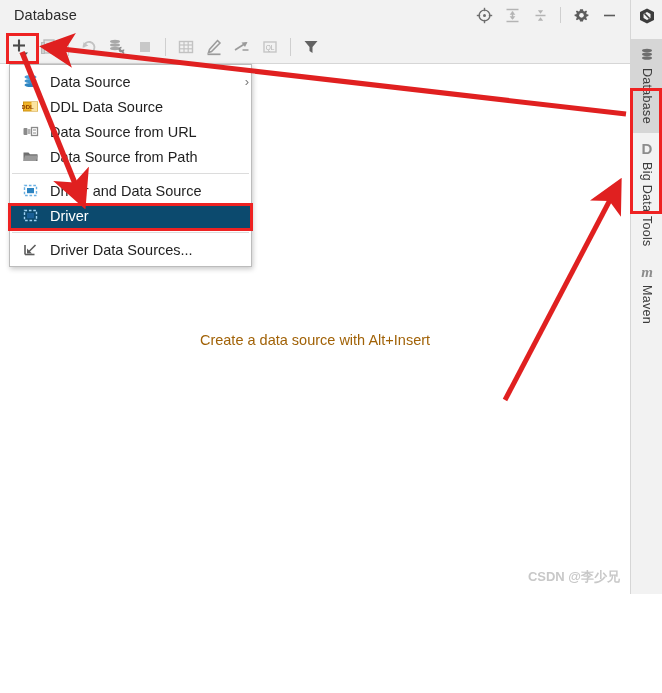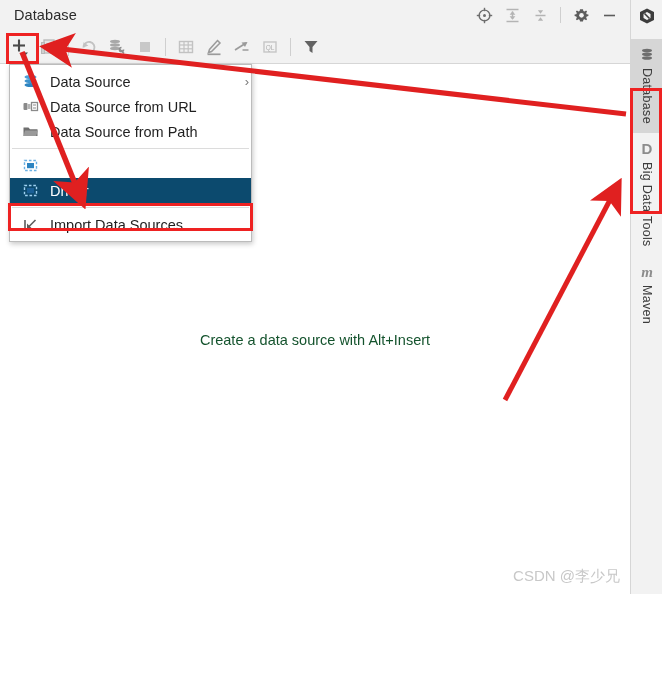--- a/index.html
+++ b/index.html
@@ -94,21 +94,21 @@
     left: 0; top: 64px;
     width: 630px; bottom: 0;
     background: #ffffff;
   }
   .empty-hint {
     position: absolute;
     left: 0; right: 0;
     top: 268px;
     text-align: center;
     font-size: 14.5px;
-    color: #14532d;
+    color: #a16207;
   }
 
   
   .menu {
     position: absolute;
     left: 9px; top: 64px;
     width: 243px;
     background: #ffffff;
     border: 1px solid #bcbcbc;
     box-shadow: 1px 2px 5px rgba(0,0,0,.22);
@@ -215,24 +215,25 @@
     width: 662px; height: 693px;
     pointer-events: none;
     z-index: 50;
   }
 
   
   .watermark {
     position: absolute;
     right: 42px;
     bottom: 8px;
-    font-size: 15px;
+    font-size: 13px;
     color: #c8c8c8;
     white-space: nowrap;
     z-index: 20;
+    font-weight: bold;
   }
 </style>
 </head>
 <body>
 
 <div id="app">
 
   <div class="titlebar">
     <div class="titlebar-title">Database</div>
     <div class="titlebar-actions">
@@ -383,20 +384,30 @@
         <svg width="17" height="17" viewBox="0 0 17 17">
           <ellipse cx="8.5" cy="4" rx="6" ry="2.1" fill="#4a9fd8"></ellipse>
           <ellipse cx="8.5" cy="8" rx="6" ry="2.1" fill="#3f93cd"></ellipse>
           <ellipse cx="8.5" cy="12" rx="6" ry="2.1" fill="#2d84c1"></ellipse>
         </svg>
       </span>
       <span class="menu-label">Data Source</span>
       <span class="submenu-arrow">›</span>
     </div>
 
+    <div class="menu-item">
+      <span class="menu-icon">
+        <svg width="17" height="17" viewBox="0 0 17 17">
+          <rect x="1.5" y="4" width="14" height="9" fill="#f0b429" stroke="#cf9312" stroke-width="1"></rect>
+          <rect x="9.5" y="4" width="6" height="9" fill="#fbe3a1"></rect>
+          <text x="5.5" y="11" font-family="Liberation Sans, sans-serif" font-size="6" font-weight="bold" fill="#8a3a00" text-anchor="middle">DDL</text>
+        </svg>
+      </span>
+      <span class="menu-label">DDL Data Source</span>
+    </div>
 
     <div class="menu-item">
       <span class="menu-icon">
         <svg width="17" height="17" viewBox="0 0 17 17">
           <rect x="1.5" y="5" width="4" height="7" rx="1" fill="#8a8a8a"></rect>
           <rect x="6" y="6" width="2.5" height="5" fill="#b5b5b5"></rect>
           <rect x="9.5" y="4.5" width="6" height="8" fill="none" stroke="#8a8a8a" stroke-width="1.3"></rect>
           <line x1="11" y1="7" x2="14" y2="7" stroke="#8a8a8a" stroke-width="1"></line>
           <line x1="11" y1="10" x2="14" y2="10" stroke="#8a8a8a" stroke-width="1"></line>
         </svg>
@@ -416,20 +427,21 @@
 
     <div class="menu-sep"></div>
 
     <div class="menu-item">
       <span class="menu-icon">
         <svg width="17" height="17" viewBox="0 0 17 17">
           <rect x="2.5" y="3.5" width="12" height="10" fill="none" stroke="#6ab0e3" stroke-width="1.4" stroke-dasharray="2.6 1.8"></rect>
           <rect x="5" y="6" width="7" height="5.2" fill="#2d84c1"></rect>
         </svg>
       </span>
+      <span class="menu-label">Driver and Data Source</span>
     </div>
 
     <div class="menu-item selected">
       <span class="menu-icon">
         <svg width="17" height="17" viewBox="0 0 17 17">
           <rect x="2.5" y="3.5" width="12" height="10" fill="none" stroke="#9fd2f2" stroke-width="1.4" stroke-dasharray="2.6 1.8"></rect>
           <rect x="5" y="6" width="7" height="5.2" fill="#1a5f96"></rect>
         </svg>
       </span>
       <span class="menu-label">Driver</span>
@@ -439,21 +451,21 @@
 
     <div class="menu-item">
       <span class="menu-icon">
         <svg width="17" height="17" viewBox="0 0 17 17">
           <line x1="3" y1="13.5" x2="3" y2="4" stroke="#5c5c5c" stroke-width="1.6"></line>
           <line x1="3" y1="13.5" x2="12.5" y2="13.5" stroke="#5c5c5c" stroke-width="1.6"></line>
           <line x1="13.5" y1="4" x2="6.5" y2="11" stroke="#5c5c5c" stroke-width="1.6"></line>
           <path d="M5 12.6 L5 7.6 L10 12.6 Z" fill="#5c5c5c"></path>
         </svg>
       </span>
-      <span class="menu-label">Import Data Sources...</span>
+      <span class="menu-label">Driver Data Sources...</span>
     </div>
   </div>
 
   <div class="driver-box"></div>
 
   <div class="rightbar">
 
     <div class="rtab">
       <span class="rtab-icon">
         <svg width="18" height="18" viewBox="0 0 18 18">

